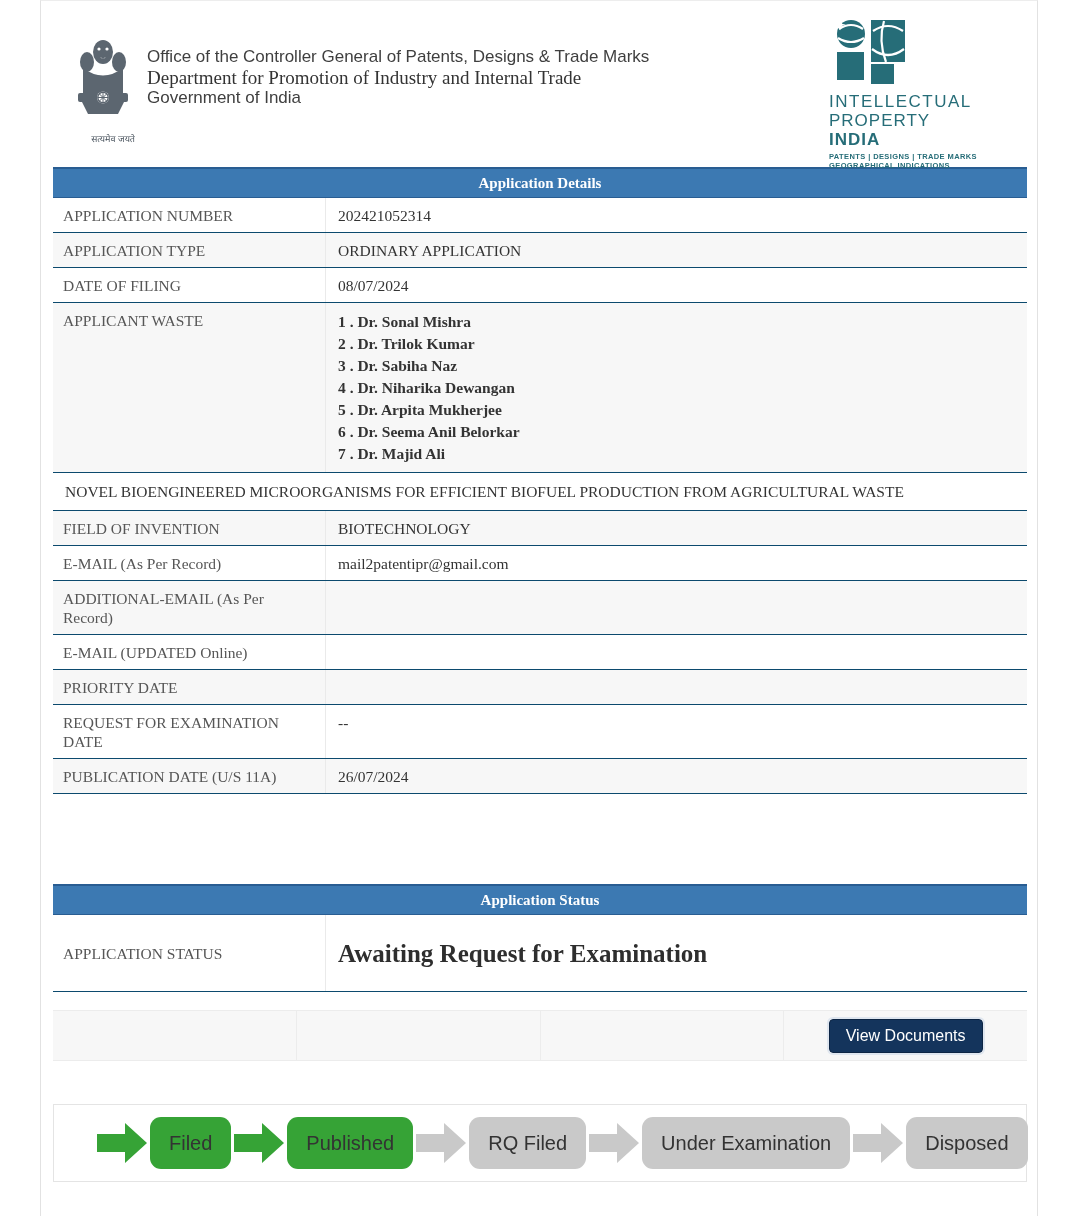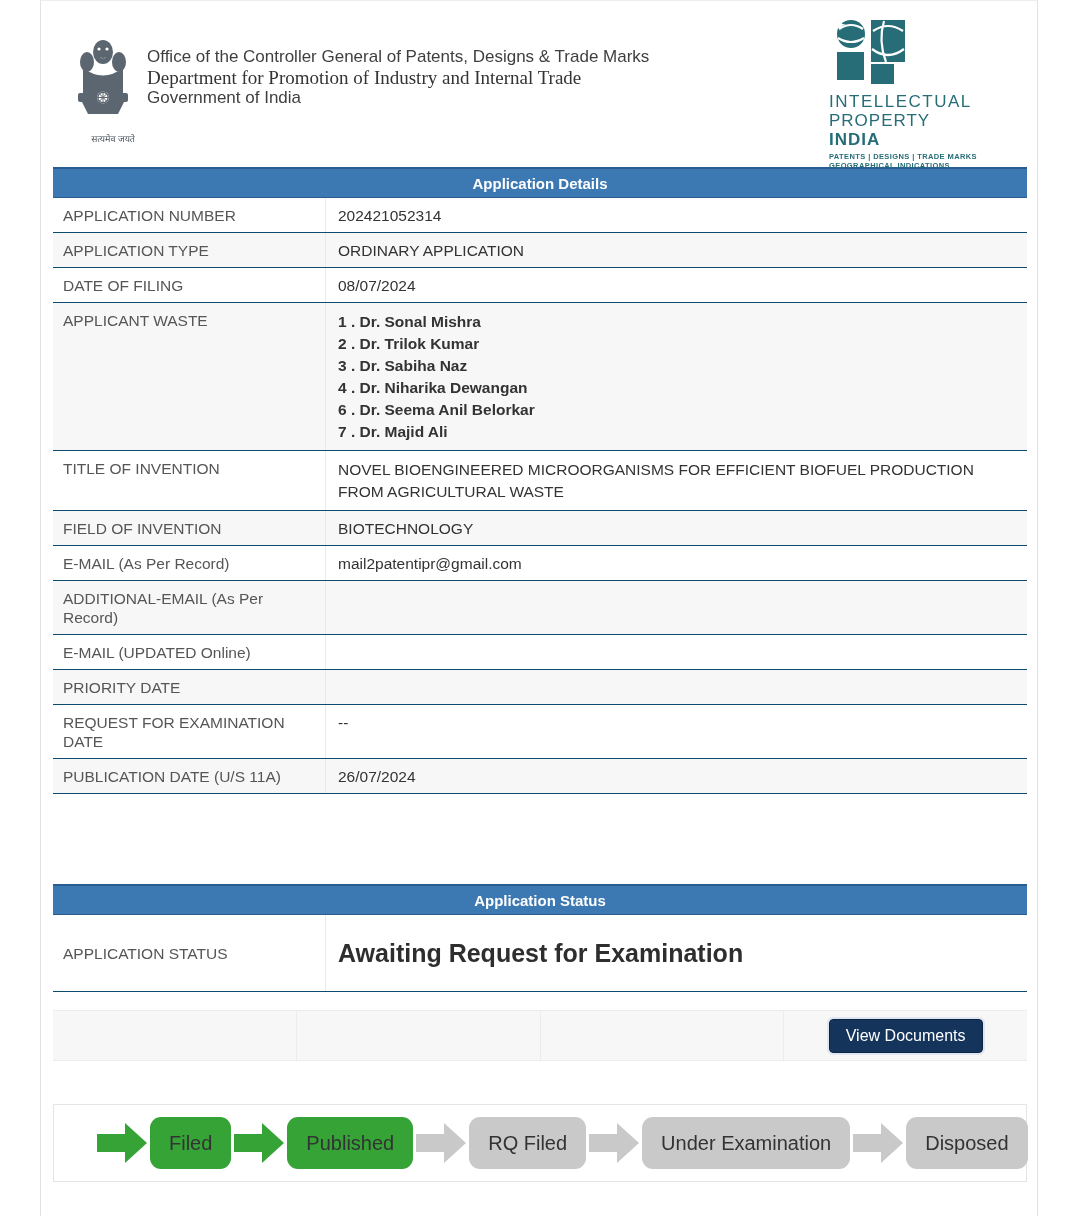--- a/index.html
+++ b/index.html
@@ -26,21 +26,21 @@
   .gov-line3, .gov-line4 { font-size:17px; color:#3f3f3f; line-height:19px; }
 
   .ip-logo { position:absolute; right:58px; top:18px; width:150px; }
   .ip-logo .l1 { color:#266d78; font-size:17px; letter-spacing:1.5px; line-height:19px; margin-top:3px; }
   .ip-logo .l2 { color:#266d78; font-size:17px; letter-spacing:1px; line-height:19px; }
   .ip-logo .l2 b { font-weight:bold; }
   .ip-logo .l3, .ip-logo .l4 { color:#266d78; font-size:7.5px; font-weight:bold; letter-spacing:.4px; line-height:9px; }
   .ip-logo .l3 { margin-top:3px; }
 
   
-  .section { margin-top:23px; }
+  .section { margin-top:23px;font-family:Liberation Serif, serif; }
   .section-header {
     background:#3c79b2; border-top:2px solid #295d92; border-bottom:1px solid #295d92;
     color:#fff; font-weight:bold; font-size:15px; text-align:center;
     height:31px; line-height:29px;
   }
   .trow { display:flex; border-bottom:1px solid #0c4a6e; background:#fff; }
   .trow.even { background:#f7f7f7; }
   .tlabel {
     width:273px; flex:0 0 273px; padding:8px 10px 7px 10px;
     font-size:15.5px; color:#565656; border-right:1px solid #eaeaea; line-height:19px;
@@ -158,26 +158,26 @@
       <div class="tlabel">DATE OF FILING</div>
       <div class="tvalue">08/07/2024</div>
     </div>
     <div class="trow even">
       <div class="tlabel">APPLICANT WASTE</div>
       <div class="tvalue">
         <div class="applicant-line">1 . Dr. Sonal Mishra</div>
         <div class="applicant-line">2 . Dr. Trilok Kumar</div>
         <div class="applicant-line">3 . Dr. Sabiha Naz</div>
         <div class="applicant-line">4 . Dr. Niharika Dewangan</div>
+        <div class="applicant-line">5 . Dr. Arpita Mukherjee</div>
         <div class="applicant-line">6 . Dr. Seema Anil Belorkar</div>
         <div class="applicant-line">7 . Dr. Majid Ali</div>
       </div>
     </div>
     <div class="trow">
-      <div class="tlabel">TITLE OF INVENTION</div>
       <div class="tvalue" style="line-height:22px; padding-right:40px;">NOVEL BIOENGINEERED MICROORGANISMS FOR EFFICIENT BIOFUEL PRODUCTION FROM AGRICULTURAL WASTE</div>
     </div>
     <div class="trow even">
       <div class="tlabel">FIELD OF INVENTION</div>
       <div class="tvalue">BIOTECHNOLOGY</div>
     </div>
     <div class="trow">
       <div class="tlabel">E-MAIL (As Per Record)</div>
       <div class="tvalue">mail2patentipr@gmail.com</div>
     </div>

